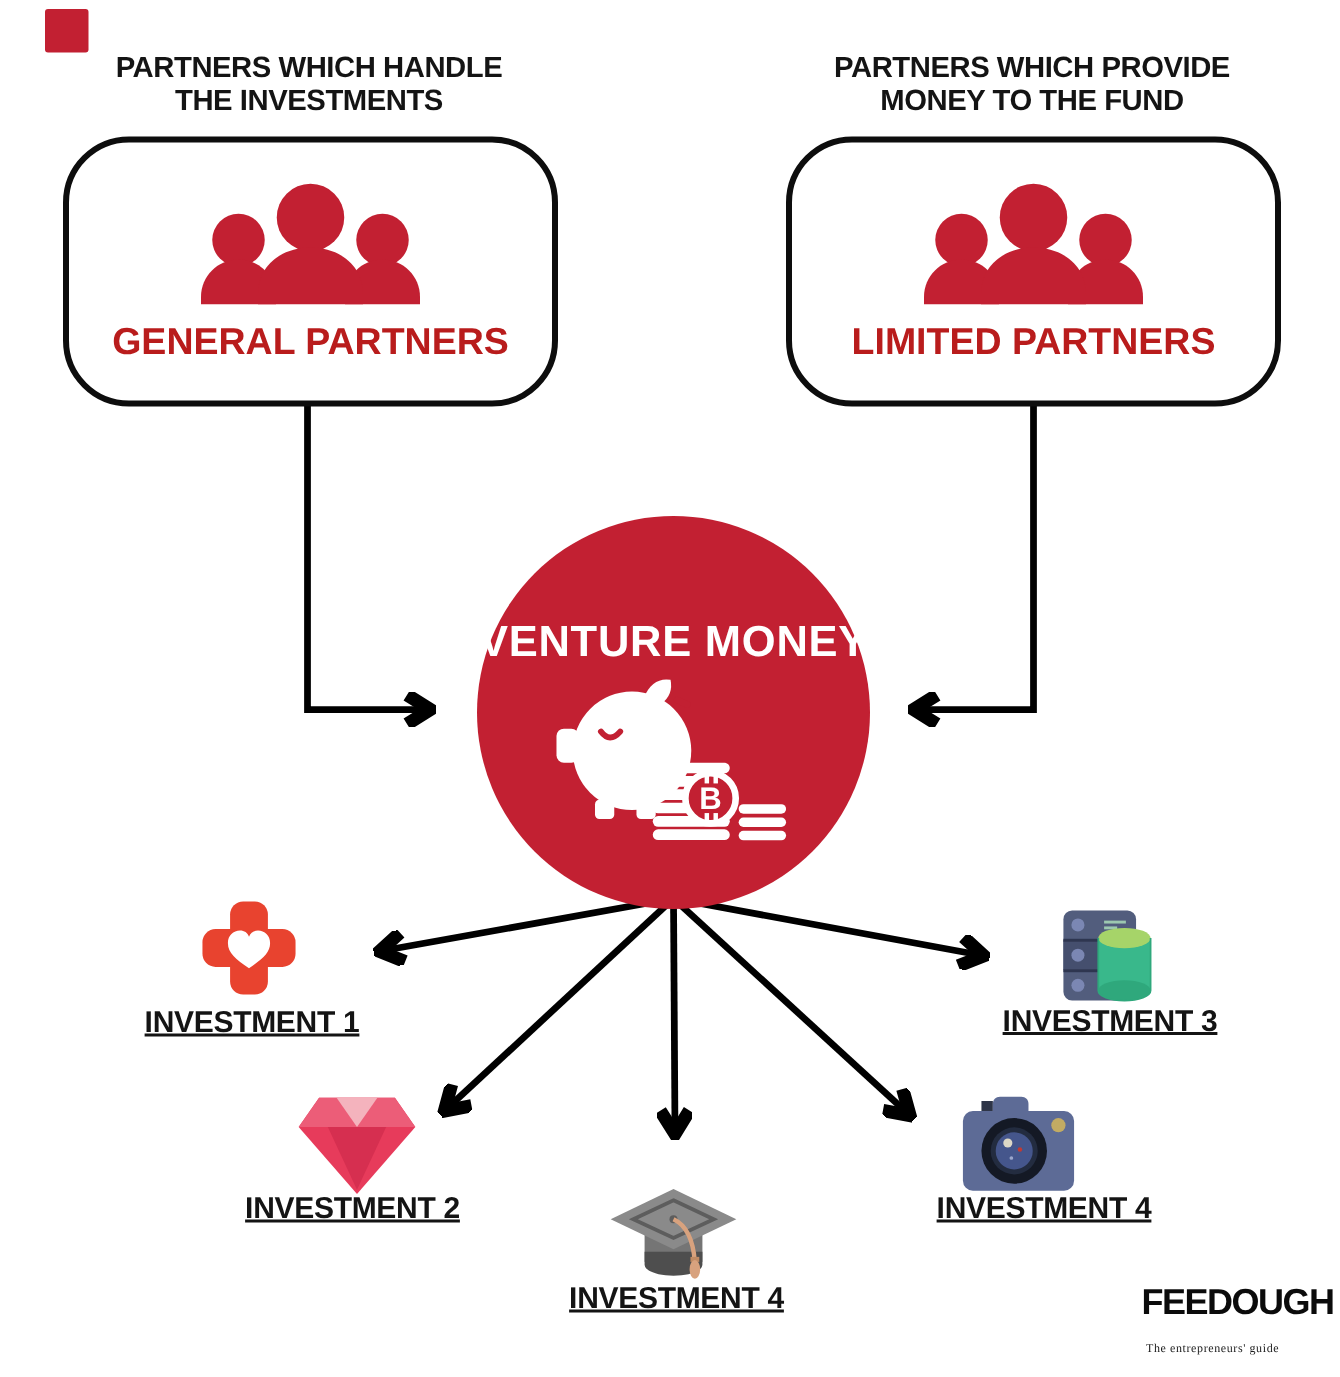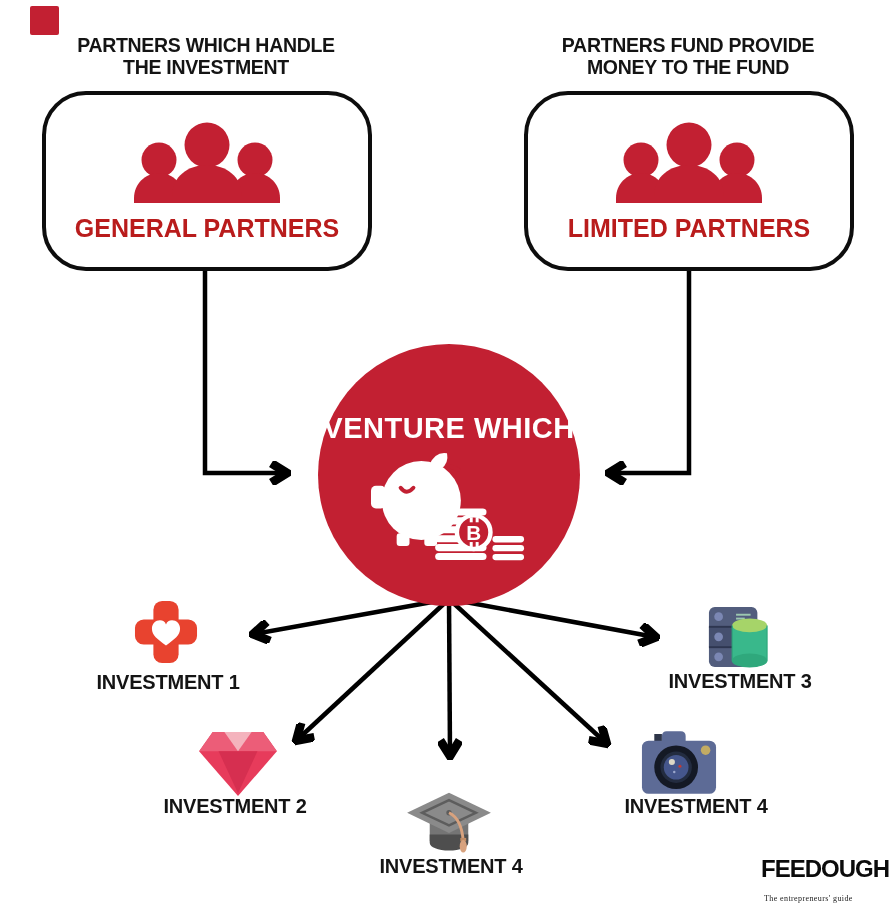--- a/index.html
+++ b/index.html
@@ -27,42 +27,42 @@
   svg.arrows{left:0;top:0;}
   svg.arrows path{stroke:#000;stroke-width:4.5;fill:none;}
   
   .fund-circle{
     left:318px;top:344px;width:262px;height:262px;border-radius:50%;background:#c22032;
     display:flex;flex-direction:column;align-items:center;
   }
   .fund-title{margin-top:68px;color:#ffffff;font-size:29px;font-weight:800;letter-spacing:0.5px;}
   .fund-circle svg.piggy{width:158px;height:114px;margin-top:4px;}
   
-  .inv-label{width:170px;text-align:center;font-size:20px;font-weight:800;letter-spacing:-0.2px;color:#141414;}
+  .inv-label{width:170px;text-align:center;font-size:20px;font-weight:800;letter-spacing:-0.2px;color:#141414;text-decoration:underline;}
   
   .logo{left:723px;top:856px;width:162px;}
   .logo-row{display:flex;align-items:flex-start;gap:38px;}
   .logo-face{width:40px;height:37px;margin-top:2px;}
   .logo-brand{font-size:24px;font-weight:800;letter-spacing:-1px;color:#0b0b0b;line-height:26px;}
   .logo-tld{writing-mode:vertical-rl;font-size:6.5px;font-weight:700;letter-spacing:0.5px;margin-top:3px;color:#0b0b0b;}
   .logo-tagline{font-family:Liberation Serif, serif;font-size:8px;letter-spacing:0.4px;color:#1a1a1a;margin:-1px 0 0 41px;}
 </style>
 </head>
 <body>
 
 <div id="canvas">
 
   <div class="abs corner-mark"></div>
 
   <div class="abs caption caption-left">
     <div>PARTNERS WHICH HANDLE</div>
-    <div>THE INVESTMENT</div>
+    <div>THE INVESTMENTS</div>
   </div>
   <div class="abs caption caption-right">
-    <div>PARTNERS FUND PROVIDE</div>
+    <div>PARTNERS WHICH PROVIDE</div>
     <div>MONEY TO THE FUND</div>
   </div>
 
   <svg class="abs arrows" width="893" height="918" viewBox="0 0 893 918">
     <defs>
       <marker id="ah" viewBox="0 0 12 12" refX="9.5" refY="6" markerWidth="5.2" markerHeight="5.2" orient="auto-start-reverse">
         <path d="M2 1 L10 6 L2 11" fill="none" stroke="#000" stroke-width="2"></path>
       </marker>
     </defs>
     <path d="M205 262 V473 H286" marker-end="url(#ah)"></path>
@@ -96,21 +96,21 @@
         <circle cx="123" cy="39" r="17.5"></circle>
         <path d="M98 82 v-5 c0-14 11.2-25 25-25 s25 11 25 25 v5 z"></path>
         <circle cx="75" cy="24" r="22.5"></circle>
         <path d="M40 82 v-7 c0-19 15.7-31 35-31 s35 12 35 31 v7 z"></path>
       </g>
     </svg>
     <div class="pbox-title">LIMITED PARTNERS</div>
   </div>
 
   <div class="abs fund-circle">
-    <div class="fund-title">VENTURE WHICH</div>
+    <div class="fund-title">VENTURE MONEY</div>
     <svg class="piggy" viewBox="0 0 160 115">
       <g fill="#ffffff">
         <circle cx="52" cy="52" r="40"></circle>
         <path d="M60 16 q6-14 18-12 q2 10-6 16 z"></path>
         <rect x="1" y="37" width="15" height="23" rx="5"></rect>
         <rect x="27" y="85" width="13" height="13" rx="3"></rect>
         <rect x="55" y="85" width="13" height="13" rx="3"></rect>
       </g>
       <path d="M31 39 q6 8 13 0" stroke="#c22032" stroke-width="4" fill="none" stroke-linecap="round"></path>
       <rect x="80" y="17" width="12" height="4.5" rx="2.2" fill="#c22032" transform="rotate(24 86 19)"></rect>

